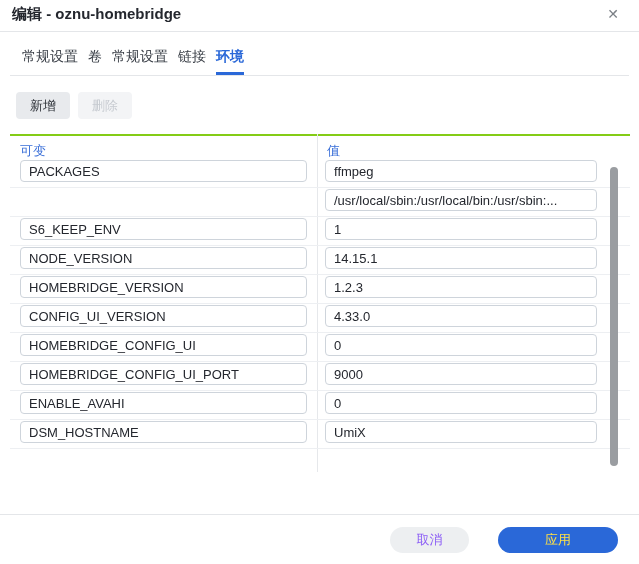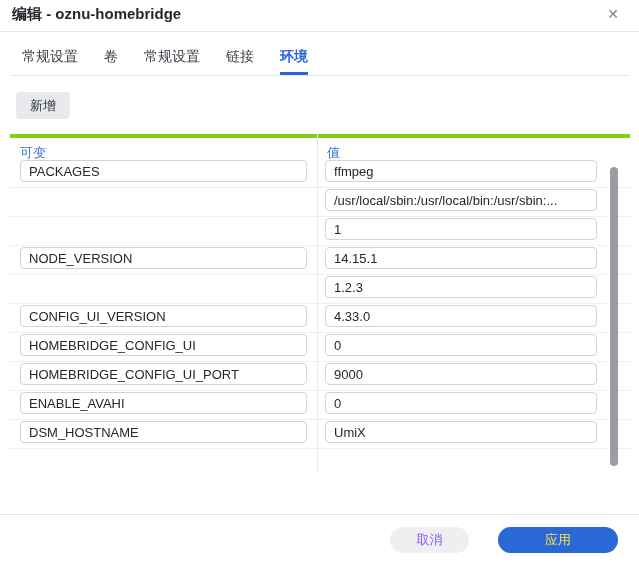--- a/index.html
+++ b/index.html
@@ -16,41 +16,41 @@
     position:absolute;right:16px;top:4px;width:20px;height:20px;
     display:flex;align-items:center;justify-content:center;
     font-size:14px;color:#7b8086;cursor:pointer;background:none;border:none;padding:0;
   }
   .title-divider{position:absolute;left:0;right:0;top:31px;height:1px;background:#e4e6e9;}
 
   
   .tabs-wrap{
     position:absolute;left:10px;right:10px;top:40px;height:36px;
     border-bottom:1px solid #e4e6e9;
-    display:flex;align-items:stretch;gap:26px;padding-left:12px;box-sizing:border-box;
+    display:flex;align-items:stretch;gap:10px;padding-left:12px;box-sizing:border-box;
   }
   .tab{
     font-size:14px;color:#3c4149;display:flex;align-items:center;
     border-bottom:3px solid transparent;cursor:pointer;padding-top:2px;
   }
   .tab.active{color:#2a68d8;font-weight:bold;border-bottom-color:#2a68d8;}
 
   
   .toolbar{position:absolute;left:16px;top:92px;display:flex;gap:8px;}
   .tool-btn{
     height:27px;padding:0 14px;border:none;border-radius:4px;
     background:#e8eaed;color:#2b2f36;font-size:13px;cursor:pointer;
     font-family:inherit;
   }
   .tool-btn.disabled{background:#f3f4f6;color:#c6cad0;cursor:default;}
 
   
   .table-header{
     position:absolute;left:10px;right:9px;top:134px;height:24px;
-    border-top:4px solid #84cc16;box-sizing:border-box;
+    border-top:2px solid #84cc16;box-sizing:border-box;
   }
   .col-h{position:absolute;top:6px;font-size:13px;color:#3a6fd8;}
   .col-h.var{left:10px;}
   .col-h.val{left:317px;}
   .col-divider{position:absolute;left:317px;top:134px;width:1px;height:338px;background:#e6e8eb;}
 
   .table-viewport{
     position:absolute;left:0;right:0;top:158px;height:313px;overflow:hidden;
   }
   .rows{position:relative;padding-top:2px;}
@@ -95,45 +95,48 @@
   <div class="tabs-wrap">
     <div class="tab">常规设置</div>
     <div class="tab">卷</div>
     <div class="tab">常规设置</div>
     <div class="tab">链接</div>
     <div class="tab active">环境</div>
   </div>
 
   <div class="toolbar">
     <button class="tool-btn">新增</button>
+    <button class="tool-btn disabled">删除</button>
   </div>
 
   <div class="table-header">
     <span class="col-h var">可变</span>
     <span class="col-h val">值</span>
   </div>
   <div class="col-divider"></div>
 
   <div class="table-viewport">
     <div class="rows">
         <div class="env-row">
     <input class="var-input" type="text" value="PACKAGES" style="">
     <input class="val-input" type="text" value="ffmpeg" style="">
   </div>
         <div class="env-row">
     <input class="val-input" type="text" value="/usr/local/sbin:/usr/local/bin:/usr/sbin:..." style="">
   </div>
         <div class="env-row">
+    <input class="var-input" type="text" value="S6_KEEP_ENV" style="">
     <input class="val-input" type="text" value="1" style="">
   </div>
         <div class="env-row">
     <input class="var-input" type="text" value="NODE_VERSION" style="">
     <input class="val-input" type="text" value="14.15.1" style="">
   </div>
         <div class="env-row">
+    <input class="var-input" type="text" value="HOMEBRIDGE_VERSION" style="">
     <input class="val-input" type="text" value="1.2.3" style="">
   </div>
         <div class="env-row">
     <input class="var-input" type="text" value="CONFIG_UI_VERSION" style="">
     <input class="val-input" type="text" value="4.33.0" style="">
   </div>
         <div class="env-row">
     <input class="var-input" type="text" value="HOMEBRIDGE_CONFIG_UI" style="">
     <input class="val-input" type="text" value="0" style="">
   </div>

